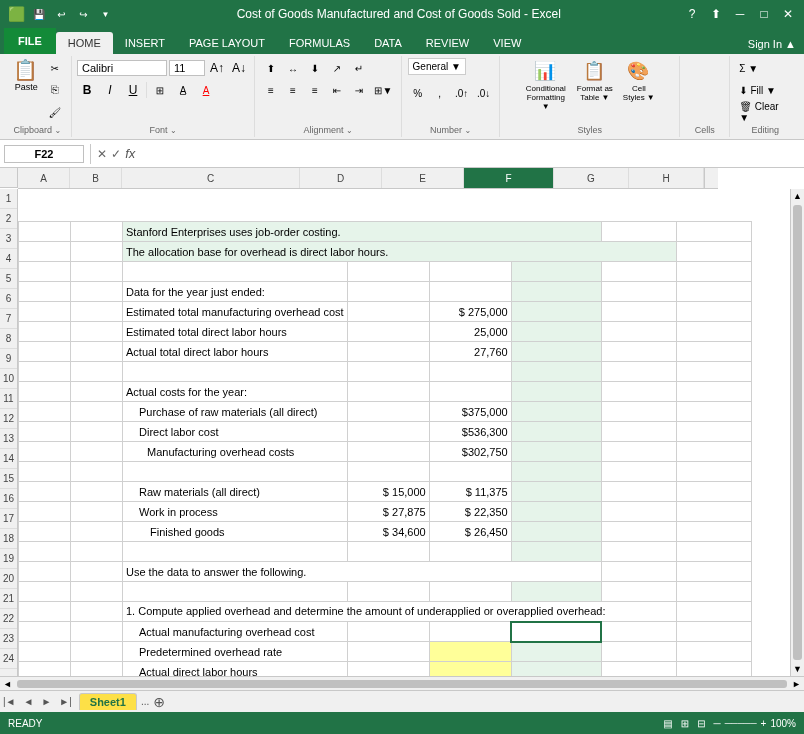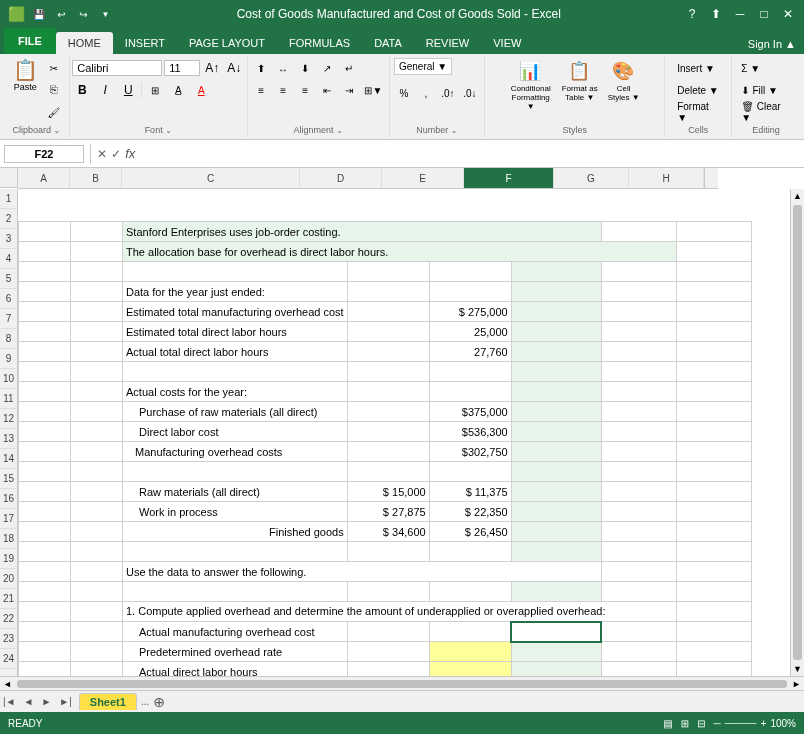--- a/index.html
+++ b/index.html
@@ -396,25 +396,20 @@
       </div>
       <div class="ribbon-btn" style="max-width:44px;">
         <div style="font-size:18px;">🎨</div>
         <div style="font-size:8px;text-align:center;">Cell<br>Styles ▼</div>
       </div>
     </div>
     <div class="ribbon-group-label">Styles</div>
   </div>
 
   <div class="ribbon-group">
-    <div class="ribbon-group-content" style="flex-direction:column;gap:2px;">
-      <span class="small-btn" style="height:20px;padding:0 6px;">Insert ▼</span>
-      <span class="small-btn" style="height:20px;padding:0 6px;">Delete ▼</span>
-      <span class="small-btn" style="height:20px;padding:0 6px;">Format ▼</span>
-    </div>
     <div class="ribbon-group-label">Cells</div>
   </div>
 
   <div class="ribbon-group">
     <div class="ribbon-group-content" style="flex-direction:column;gap:2px;">
       <span class="small-btn">Σ ▼</span>
       <span class="small-btn">⬇ Fill ▼</span>
       <span class="small-btn">🗑 Clear ▼</span>
     </div>
     <div class="ribbon-group-label">Editing</div>
@@ -606,21 +601,21 @@
               <td class="grid-cell"></td>
               <td class="grid-cell right">$536,300</td>
               <td class="grid-cell selected-col"></td>
               <td class="grid-cell"></td>
               <td class="grid-cell"></td>
             </tr>
 
             <tr>
               <td class="grid-cell"></td>
               <td class="grid-cell"></td>
-              <td class="grid-cell" style="padding-left:12px;">Manufacturing overhead costs</td>
+              <td class="grid-cell" style="padding-left:24px;">Manufacturing overhead costs</td>
               <td class="grid-cell"></td>
               <td class="grid-cell right">$302,750</td>
               <td class="grid-cell selected-col"></td>
               <td class="grid-cell"></td>
               <td class="grid-cell"></td>
             </tr>
 
             <tr>
               <td class="grid-cell"></td>
               <td class="grid-cell"></td>
@@ -651,21 +646,21 @@
               <td class="grid-cell right">$      27,875</td>
               <td class="grid-cell right">$      22,350</td>
               <td class="grid-cell selected-col"></td>
               <td class="grid-cell"></td>
               <td class="grid-cell"></td>
             </tr>
 
             <tr>
               <td class="grid-cell"></td>
               <td class="grid-cell"></td>
-              <td class="grid-cell" style="padding-left:16px;text-align:right;">Finished goods</td>
+              <td class="grid-cell" style="padding-left:27px;">Finished goods</td>
               <td class="grid-cell right">$      34,600</td>
               <td class="grid-cell right">$      26,450</td>
               <td class="grid-cell selected-col"></td>
               <td class="grid-cell"></td>
               <td class="grid-cell"></td>
             </tr>
 
             <tr>
               <td class="grid-cell"></td>
               <td class="grid-cell"></td>

